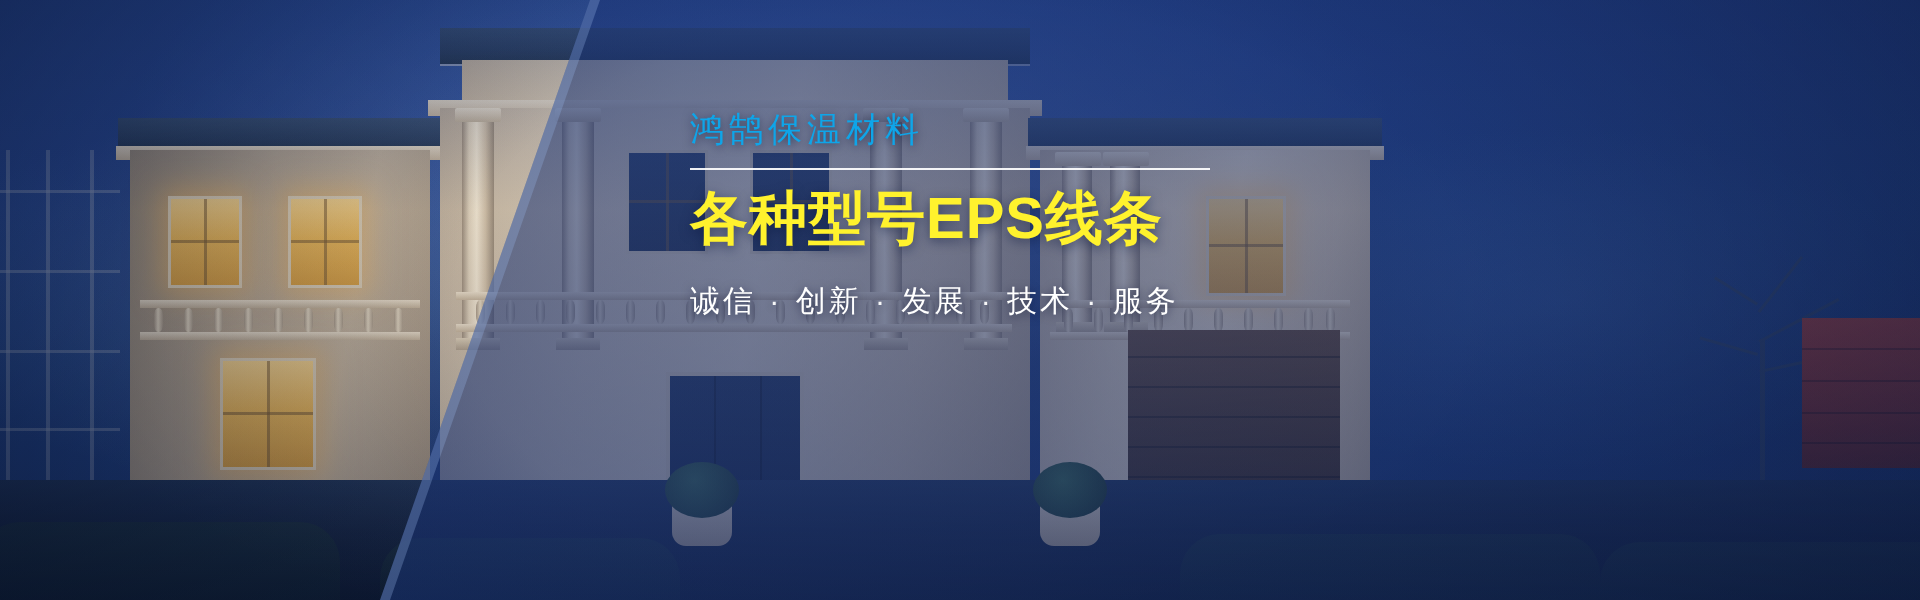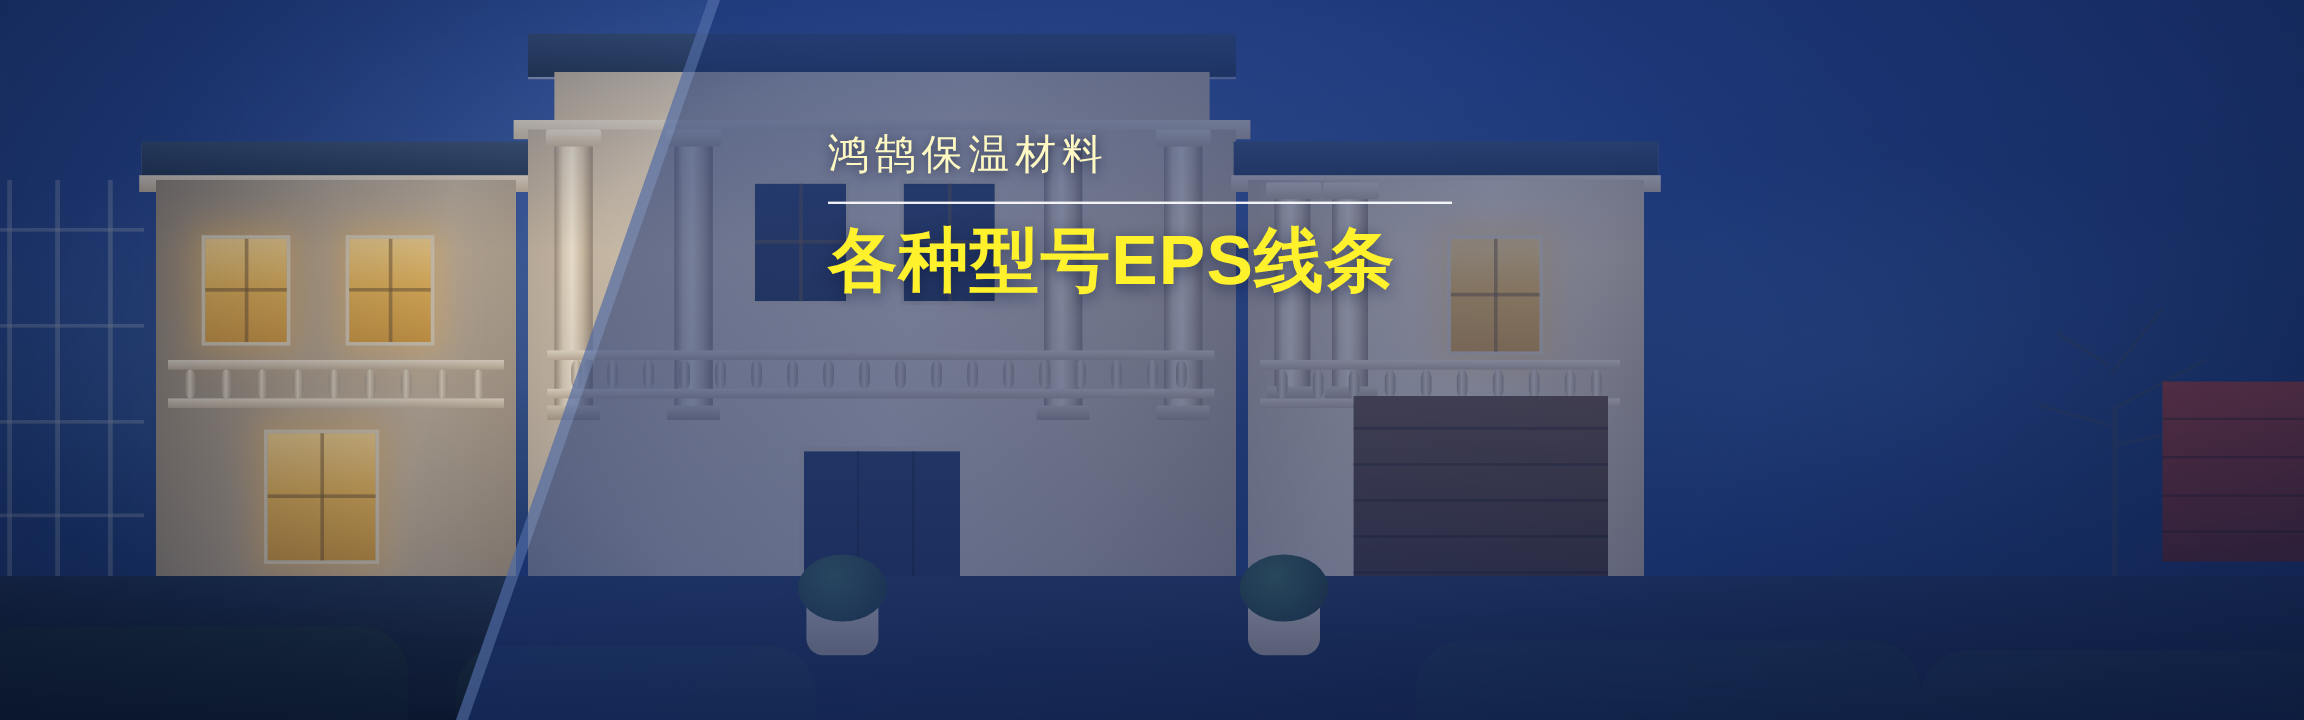--- a/index.html
+++ b/index.html
@@ -202,21 +202,21 @@
     -webkit-clip-path:polygon(590px 0, 600px 0, 390px 600px, 380px 600px);
     clip-path:polygon(590px 0, 600px 0, 390px 600px, 380px 600px);
     background:rgba(150,180,230,.30);
   }
 
   
   .copy{position:absolute;left:690px;top:112px;width:620px;}
 
   .brand{
     font-size:34px;line-height:1;letter-spacing:5px;
-    color:#fef9c3;font-weight:400;
+    color:#0ea5e9;font-weight:400;
     text-shadow:0 2px 10px rgba(0,10,40,.6);
   }
   .rule{
     margin:22px 0 16px 0;height:2px;width:520px;
     background:rgba(255,255,255,.92);
   }
   .headline{
     font-size:58px;line-height:1.12;letter-spacing:1px;
     font-weight:700;color:#fff22d;
     text-shadow:0 3px 12px rgba(10,20,60,.55);
@@ -414,15 +414,16 @@
     <div class="vignette"></div>
   </div>
 
   <div class="panel"></div>
   <div class="panel-edge"></div>
 
   <div class="copy">
     <div class="brand">鸿鹄保温材料</div>
     <div class="rule"></div>
     <div class="headline">各种型号EPS线条</div>
+    <div class="tagline"><span>诚信</span><span class="dot"> · </span><span>创新</span><span class="dot"> · </span><span>发展</span><span class="dot"> · </span><span>技术</span><span class="dot"> · </span><span>服务</span></div>
   </div>
 
 </div>
 
 </body></html>

